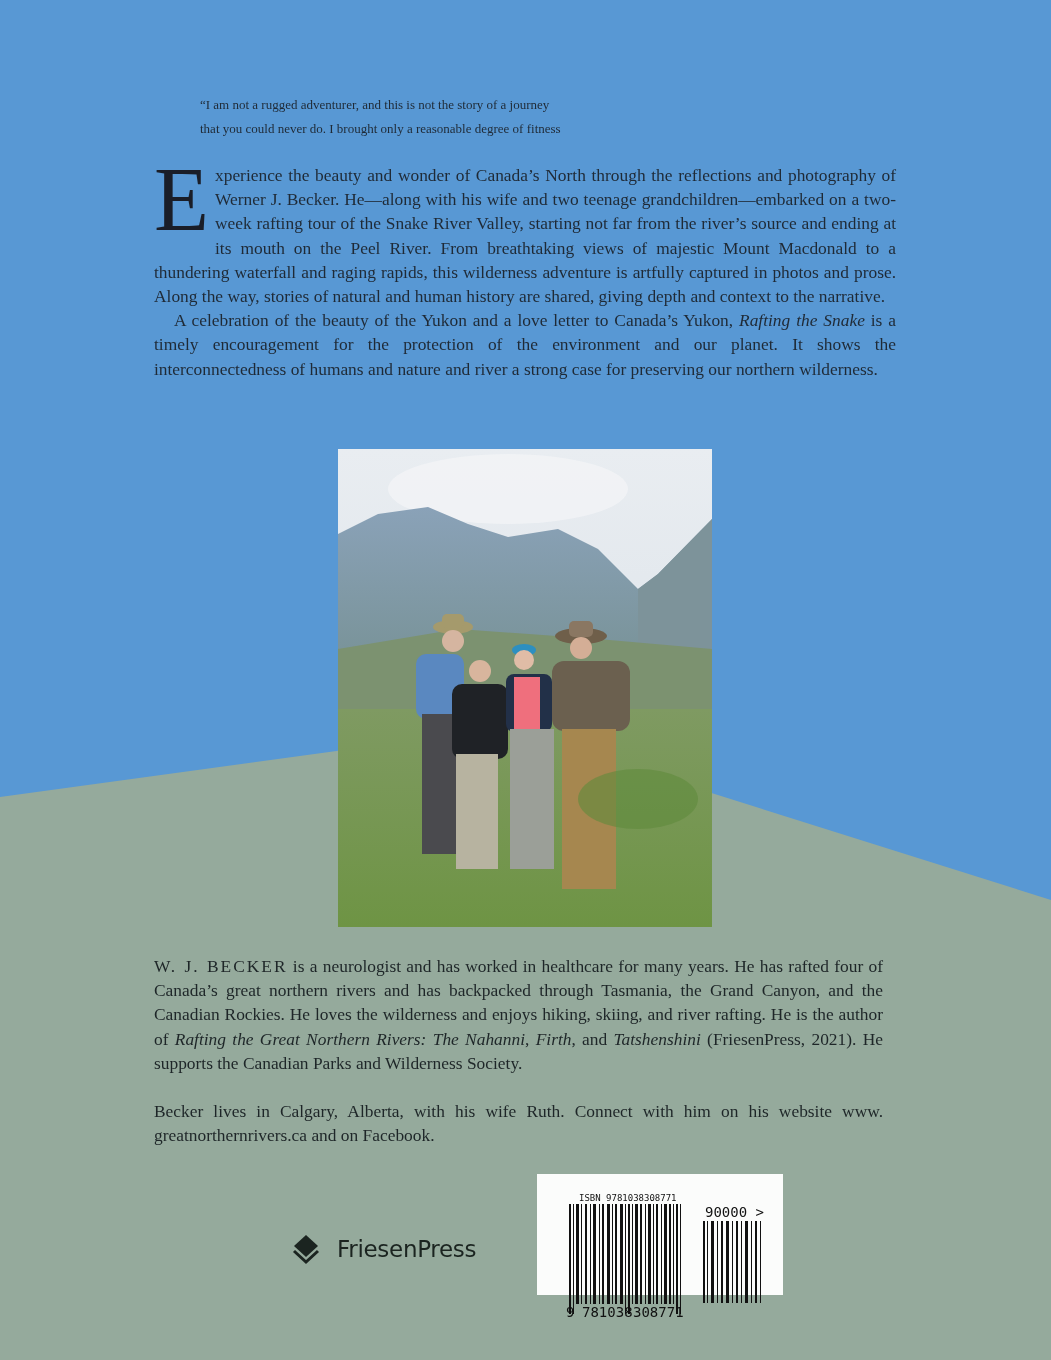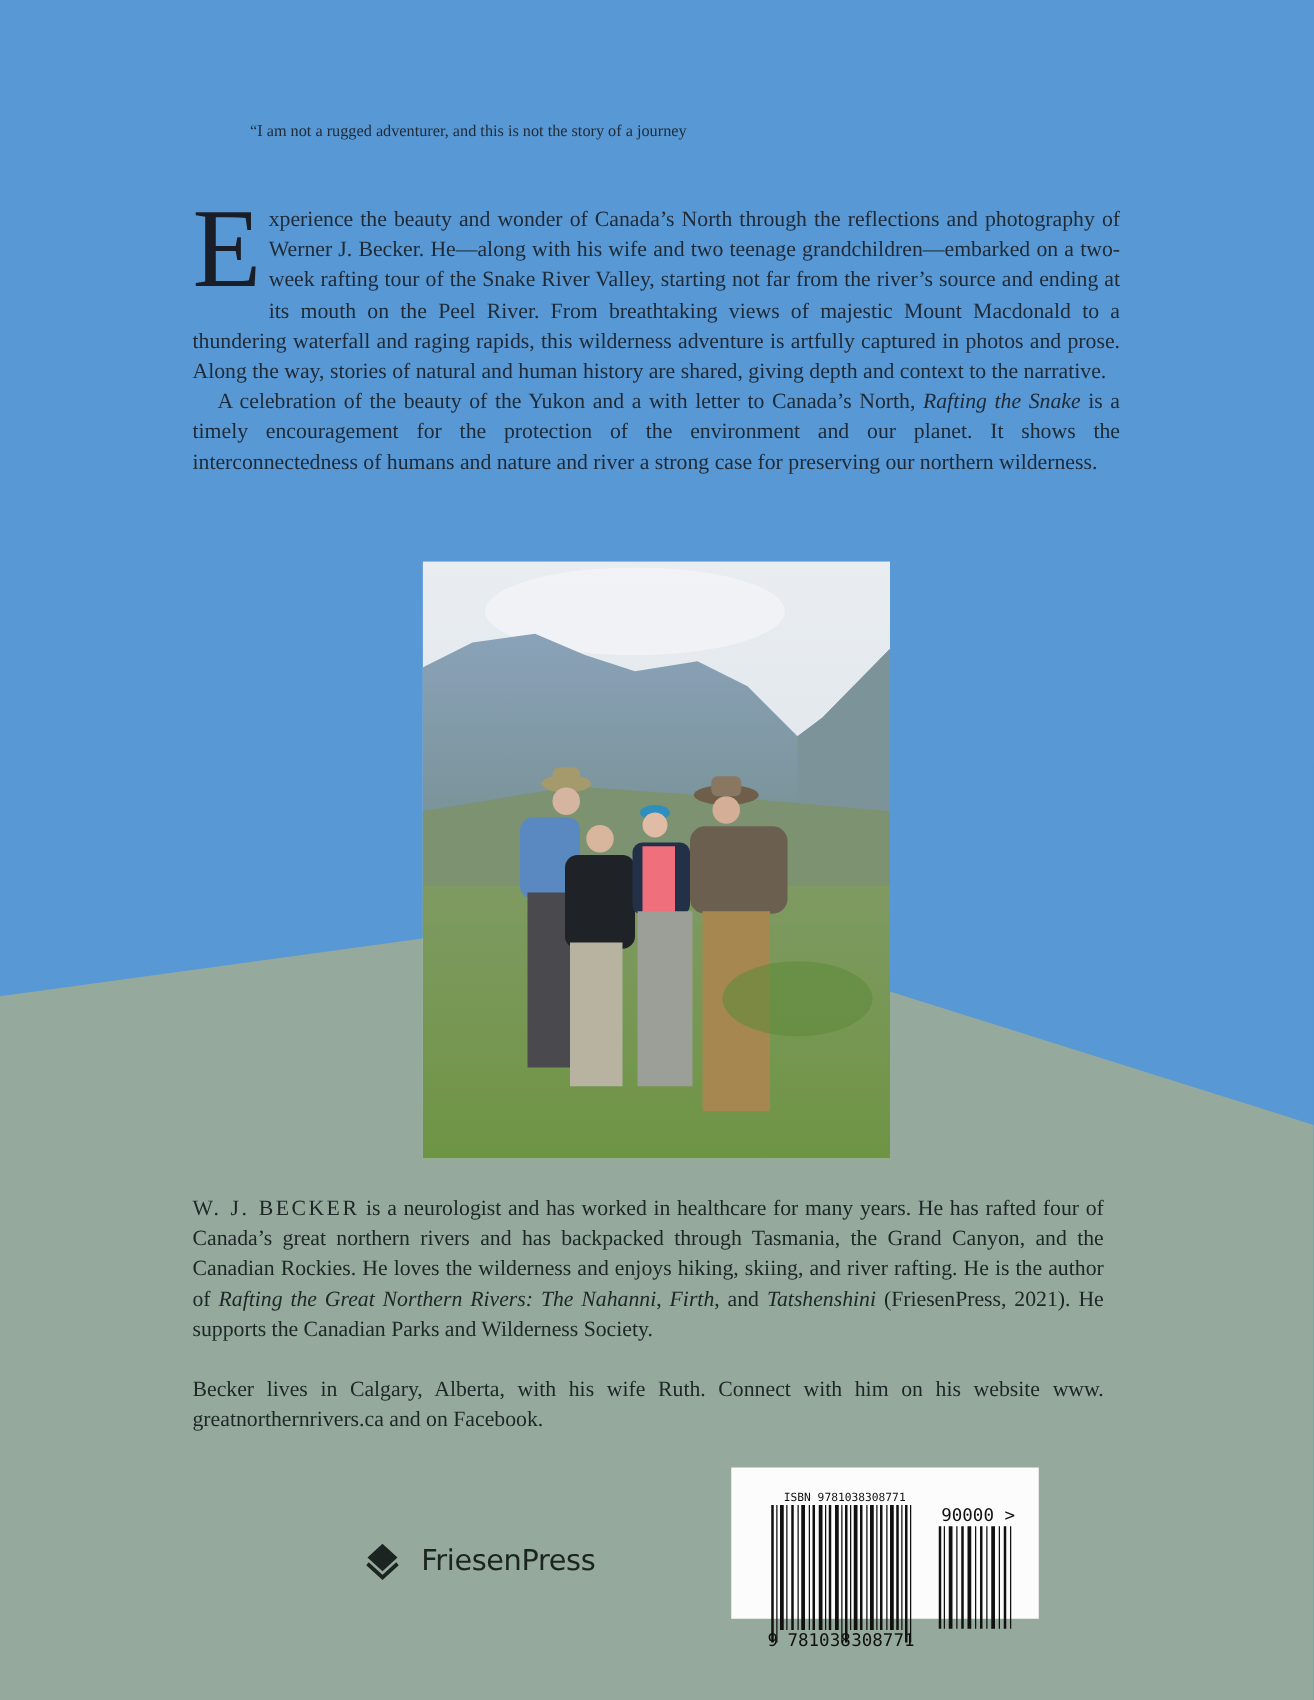--- a/index.html
+++ b/index.html
@@ -39,41 +39,42 @@
       color: #1e2628;
     }
     .bio p { margin: 0 13px 24px 0; }
     .smallcaps { letter-spacing: 2px; }
     .publisher {
       left: 292px; top: 1233px; display: flex; align-items: center; gap: 17px;
       font-family: "DejaVu Sans", "Liberation Sans", sans-serif;
       font-size: 23px; color: #1b2420; letter-spacing: -0.3px;
     }
     .barcode-box {
-      left: 537px; top: 1174px; width: 246px; height: 121px; background: #fbfcfb; margin-left: 48px;
+      left: 537px; top: 1174px; width: 246px; height: 121px; background: #fbfcfb;
     }
     .barcode-box svg { display: block; }
   </style>
 </head>
 <body>
 
 <svg class="bg-svg" viewBox="0 0 1051 1360" xmlns="http://www.w3.org/2000/svg">
   <rect x="0" y="0" width="1051" height="1360" fill="#5898d4"></rect>
   <polygon points="0,797 505,728 1051,900 1051,1360 0,1360" fill="#95aa9c"></polygon>
 </svg>
 
 <div class="layer quote">
   <div>“I am not a rugged adventurer, and this is not the story of a journey</div>
+  <div>that you could never do. I brought only a reasonable degree of fitness</div>
 </div>
 
 <div class="layer blurb">
   <p>
     <span class="dropcap">E</span><span>xperience the beauty and wonder of Canada’s North through the reflections and photography of Werner J. Becker. He—along with his wife and two teenage grandchildren—embarked on a two-week rafting tour of the Snake River Valley, starting not far from the river’s source and ending at its mouth on the Peel River. From breathtaking views of majestic Mount Macdonald to a thundering waterfall and raging rapids, this wilderness adventure is artfully captured in photos and prose. Along the way, stories of natural and human history are shared, giving depth and context to the narrative.</span>
   </p>
-  <p class="indent"><span>A celebration of the beauty of the Yukon and a with letter to Canada’s North, </span><em>Rafting the Snake</em><span> is a timely encouragement for the protection of the environment and our planet. It shows the interconnectedness of humans and nature and river a strong case for preserving our northern wilderness.</span></p>
+  <p class="indent"><span>A celebration of the beauty of the Yukon and a love letter to Canada’s Yukon, </span><em>Rafting the Snake</em><span> is a timely encouragement for the protection of the environment and our planet. It shows the interconnectedness of humans and nature and river a strong case for preserving our northern wilderness.</span></p>
 </div>
 
 <div class="layer photo">
   <svg width="374" height="478" viewBox="0 0 374 478" xmlns="http://www.w3.org/2000/svg">
     <defs>
       <linearGradient id="sky" x1="0" y1="0" x2="0" y2="1">
         <stop offset="0" stop-color="#e9edf1"></stop>
         <stop offset="1" stop-color="#d6dee6"></stop>
       </linearGradient>
       <linearGradient id="mtn" x1="0" y1="0" x2="0" y2="1">

